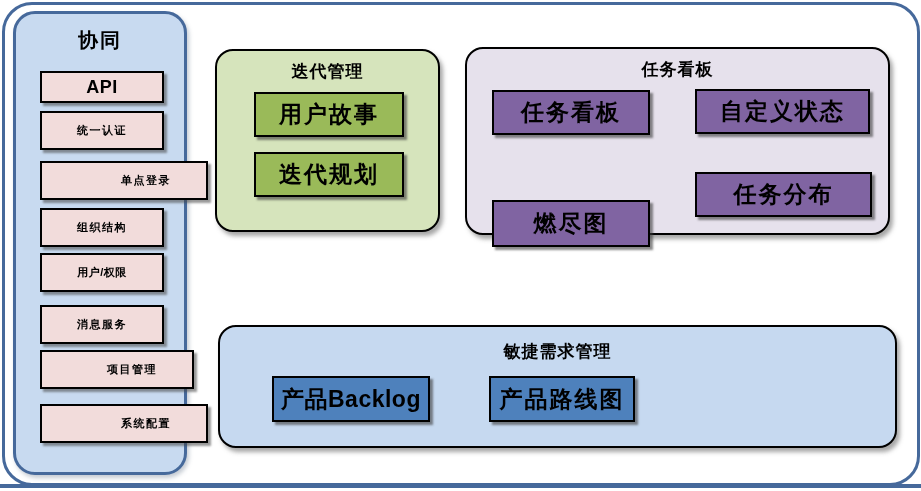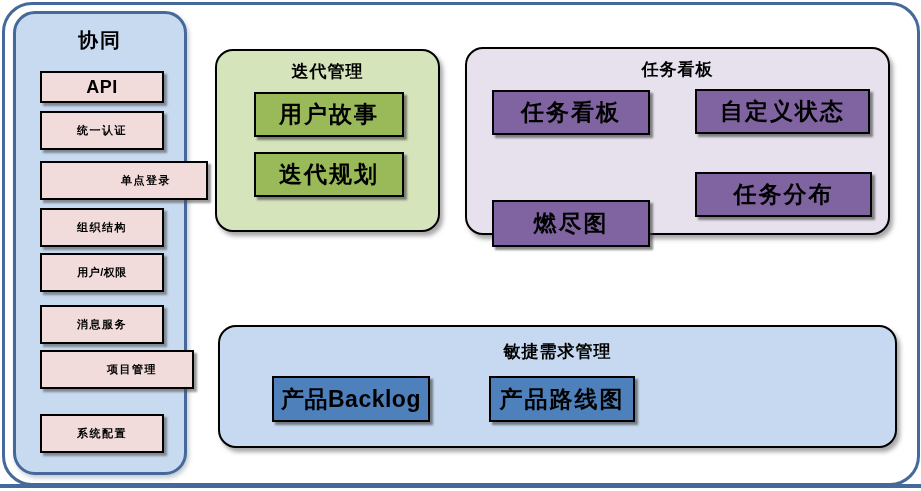--- a/index.html
+++ b/index.html
@@ -23,21 +23,21 @@
     box-shadow:3px 3px 2px rgba(70,70,70,0.55);
     display:flex;align-items:center;justify-content:center;
     font-weight:bold;font-size:11px;letter-spacing:1.5px;color:#000;}
   .s1{top:57px;height:28px;font-size:18px;letter-spacing:0.5px;}
   .s2{top:97px;}
   .s3{top:147px;padding-left:44px;}
   .s4{top:194px;text-align:center;}
   .s5{top:239px;letter-spacing:0.5px;}
   .s6{top:291px;}
   .s7{top:336px;padding-left:30px;}
-  .s8{top:400px;}
+  .s8{top:390px;padding-left:44px;}
 
   
   .panel{position:absolute;border:2px solid #000;border-radius:18px;
     box-shadow:3px 4px 4px rgba(80,80,80,0.5);}
   .panel-title{position:absolute;top:9px;left:0;width:100%;text-align:center;
     font-size:17px;font-weight:bold;color:#000;letter-spacing:1px;}
   .box{position:absolute;border:2px solid #000;
     box-shadow:3px 3px 2px rgba(60,60,60,0.6);
     display:flex;align-items:center;justify-content:center;
     font-weight:bold;font-size:23px;letter-spacing:2px;color:#000;text-align:right;}

